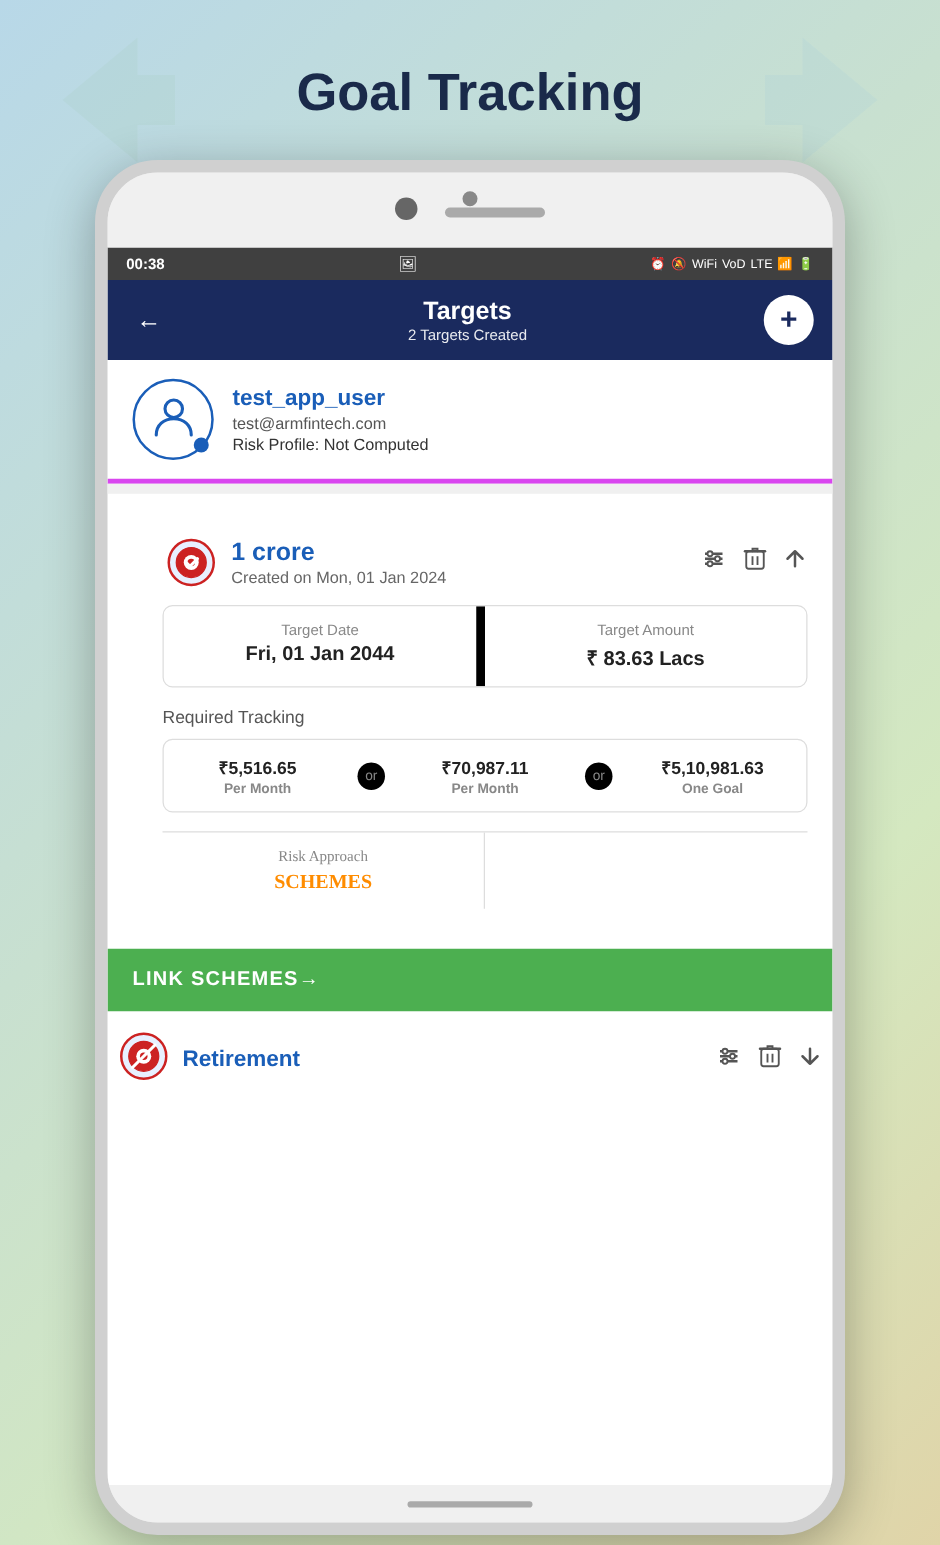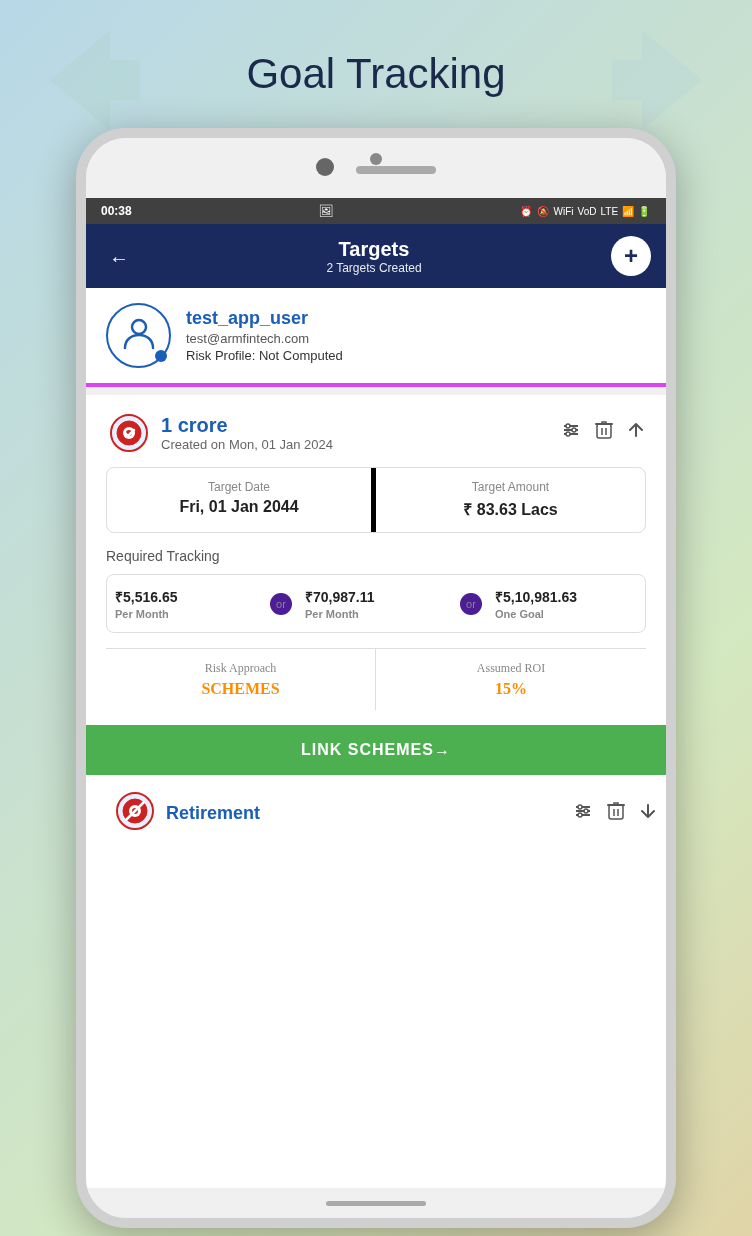--- a/index.html
+++ b/index.html
@@ -29,21 +29,21 @@
       position: absolute;
       top: 20px;
       right: 30px;
       width: 120px;
       height: 120px;
       opacity: 0.3;
     }
 
     .page-title {
       font-size: 42px;
-      font-weight: 400;
+      font-weight: 700;
       color: #1a2a4a;
       margin-top: 50px;
       margin-bottom: 30px;
       z-index: 1;
     }
 
     
     .phone-frame {
       width: 600px;
       background: #f0f0f0;
@@ -210,21 +210,22 @@
     }
 
     
     .divider {
       height: 8px;
       background: #f0f0f0;
     }
 
     
     .goal-card {
-      padding: 15px 20px;
+      padding: 32px 20px;
+      margin-left: 24px;
     }
     .goal-header {
       display: flex;
       align-items: center;
       justify-content: space-between;
       margin-bottom: 12px;
     }
     .goal-header-left {
       display: flex;
       align-items: center;
@@ -264,21 +265,21 @@
       border: 1px solid #ddd;
       border-radius: 8px;
       margin-bottom: 15px;
       overflow: hidden;
     }
     .target-cell {
       padding: 12px 15px;
       text-align: center;
     }
     .target-cell:first-child {
-      border-right: 5px solid #000000;
+      border-right: 7px solid #000000;
     }
     .target-label {
       font-size: 12px;
       color: #888;
       margin-bottom: 4px;
     }
     .target-value {
       font-size: 16px;
       font-weight: 600;
       color: #222;
@@ -294,37 +295,37 @@
       display: grid;
       grid-template-columns: 1fr auto 1fr auto 1fr;
       border: 1px solid #ddd;
       border-radius: 8px;
       margin-bottom: 15px;
       overflow: hidden;
       align-items: center;
     }
     .savings-cell {
       padding: 12px 8px;
-      text-align: left;
+      text-align: center;
     }
     .savings-amount {
       font-size: 14px;
       font-weight: bold;
       color: #222;
     }
     .savings-period {
       font-size: 11px;
       color: #888;
       margin-top: 2px;
       font-weight: bold;
     }
     .savings-or {
       font-size: 11px;
       color: #888;
-      background: #4c1d95;
+      background: #000000;
       border-radius: 50%;
       width: 22px;
       height: 22px;
       display: flex;
       align-items: center;
       justify-content: center;
       margin: 0 auto;
     }
 
     
@@ -358,34 +359,33 @@
       color: #ff8c00;
     }
 
     
     .link-schemes-btn {
       background: #4caf50;
       color: white;
       padding: 16px 20px;
       display: flex;
       align-items: center;
-      justify-content: center;
+      justify-content: flex-start;
       font-size: 16px;
       font-weight: bold;
       cursor: pointer;
       letter-spacing: 1px;
     }
 
     
     .goal-card-2 {
       padding: 15px 8px;
       display: flex;
       align-items: center;
       justify-content: space-between;
-      margin-left: 20px;
     }
     .goal2-left {
       display: flex;
       align-items: center;
       gap: 10px;
     }
     .goal2-title {
       font-size: 18px;
       font-weight: bold;
       color: #1a5eb8;
@@ -576,24 +576,20 @@
           <div class="savings-amount">₹5,10,981.63</div>
           <div class="savings-period">One Goal</div>
         </div>
       </div>
 
       <div class="risk-roi-grid">
         <div class="risk-cell">
           <div class="risk-label">Risk Approach</div>
           <div class="risk-value-moderate">SCHEMES</div>
         </div>
-        <div class="risk-cell">
-          <div class="risk-label">Assumed ROI</div>
-          <div class="risk-value-roi">15%</div>
-        </div>
       </div>
     </div>
 
     <div class="link-schemes-btn">
       <span>LINK SCHEMES</span>
       <span>→</span>
     </div>
 
     <div class="goal-card-2">
       <div class="goal2-left">

